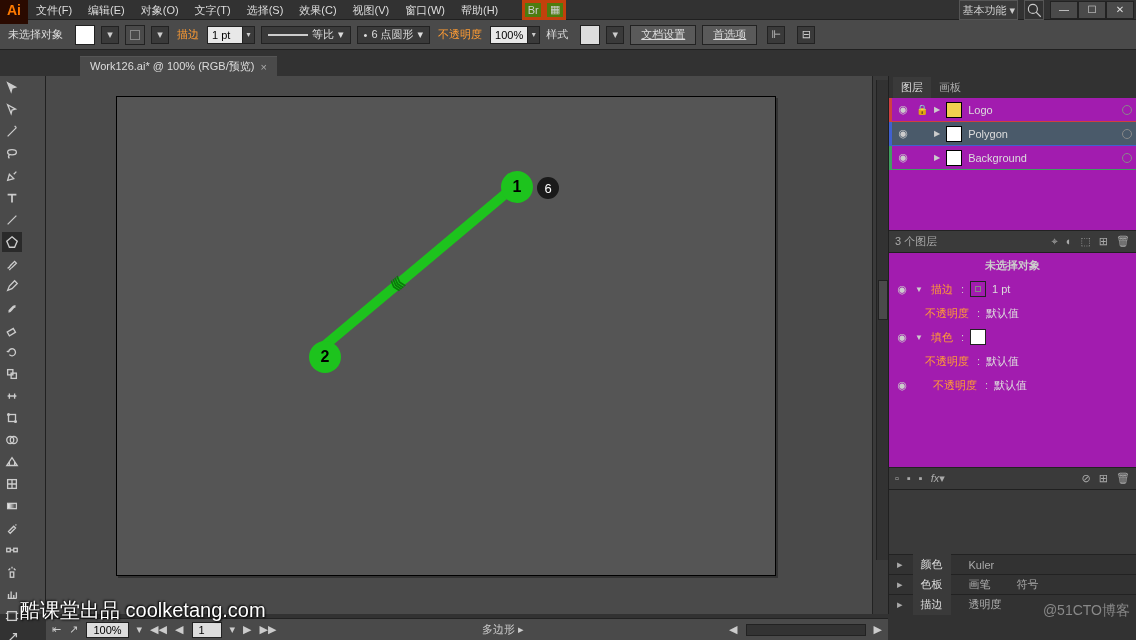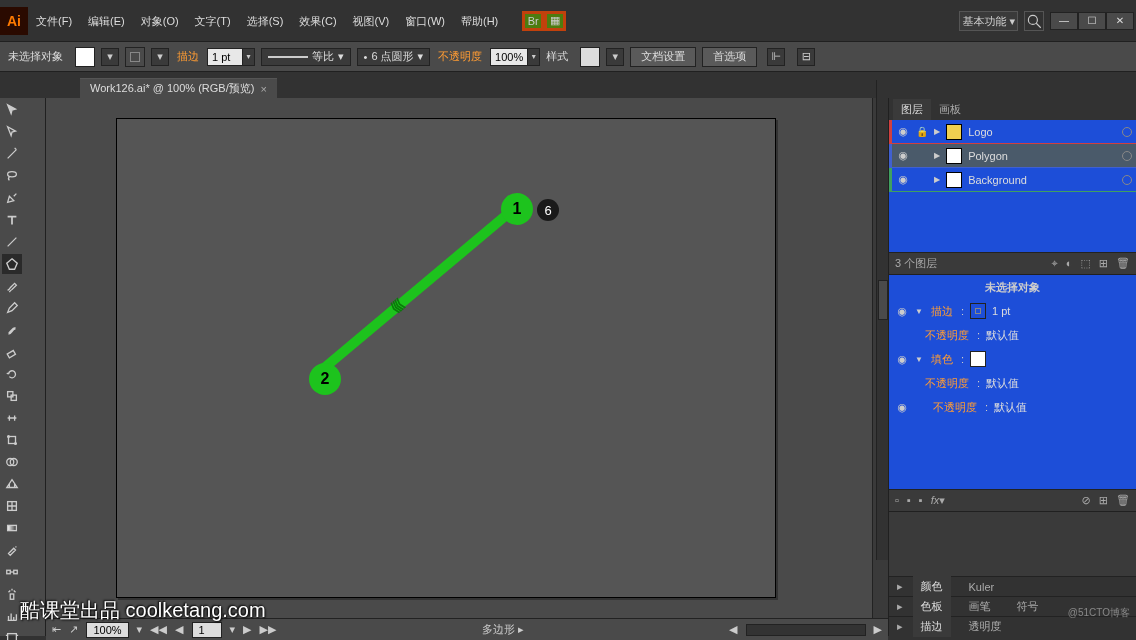--- a/index.html
+++ b/index.html
@@ -1,74 +1,74 @@
 <!DOCTYPE html>
 <html><head>
 <meta charset="utf-8">
 <style>
 * { margin:0; padding:0; box-sizing:border-box; font-family:"Microsoft YaHei",Arial,sans-serif; user-select:none; }
 body { width:1136px; height:640px; background:#323232; overflow:hidden; color:#ccc; font-size:11px; position:relative; }
-.menubar { height:42px; background:#323232; display:flex; align-items:center; border-bottom:1px solid #202020; }
+.menubar { height:20px; background:#323232; display:flex; align-items:center; border-bottom:1px solid #202020; }
 .ai-logo { width:28px; height:28px; background:#2a0a00; color:#ff7a00; display:flex; align-items:center; justify-content:center; font-weight:bold; font-size:14px; }
 .menu-item { padding:8px 8px; color:#ddd; cursor:default; line-height:28px; }
 .menubar .sp { flex:1; }
 .workspace-label { padding:0 2px; border:1px solid #555; height:20px; line-height:18px; margin-right:6px; background:#3a3a3a; }
 .search-icon { width:20px; height:20px; border:1px solid #555; margin-right:6px; display:flex; align-items:center; justify-content:center; }
 .win-btns { display:flex; gap:0; margin-right:2px; }
 .win-btn { width:28px; height:18px; background:#4a4a4a; border:1px solid #222; display:flex; align-items:center; justify-content:center; color:#ddd; font-size:10px; }
 .ctrlbar { height:30px; background:#4a4a4a; display:flex; align-items:center; border-bottom:1px solid #202020; padding:0 8px; gap:6px; }
 .sel-label { color:#ddd; margin-right:6px; }
 .swatch { width:20px; height:20px; background:#fff; border:1px solid #222; }
 .swatch-frame { width:20px; height:20px; border:1px solid #222; position:relative; }
 .swatch-frame::before{content:"";position:absolute;inset:4px;border:1px solid #888;}
 .mini-btn { width:18px; height:18px; border:1px solid #222; background:#3a3a3a; display:flex; align-items:center; justify-content:center; }
 .olbl { color:#ff9c33; padding:0 2px; }
 .field { background:#e8e8e8; color:#000; border:1px solid #222; height:18px; padding:0 4px; display:flex; align-items:center; min-width:36px; }
 .field-dd { width:12px; background:#3a3a3a; border:1px solid #222; border-left:none; height:18px; display:flex; align-items:center; justify-content:center; font-size:8px; }
 .dd-dark { background:#3a3a3a; color:#ddd; border:1px solid #222; height:18px; padding:0 6px; display:flex; align-items:center; gap:4px; }
-.btn-dark { background:#5a5a5a; color:#ddd; border:1px solid #222; height:20px; padding:0 10px; display:flex; align-items:center; }
+.btn-dark { background:#5a5a5a; color:#ddd; border:1px solid #222; height:20px; padding:0 10px; display:flex; align-items:center;text-decoration:underline; }
 .tabbar { height:26px; background:#323232; display:flex; align-items:end; padding-left:80px; }
 .doc-tab { background:#4a4a4a; height:20px; padding:0 10px; display:flex; align-items:center; gap:6px; color:#ddd; font-size:11px; border-top:1px solid #555; }
 .doc-tab .x { color:#aaa; }
 .main { display:flex; height:538px; }
 .toolbox { width:46px; background:#4a4a4a; border-right:1px solid #202020; padding:2px; display:flex; flex-wrap:wrap; align-content:start; gap:2px; }
 .tool { width:20px; height:20px; display:flex; align-items:center; justify-content:center; color:#ccc; font-size:12px; }
 .tool svg { width:14px; height:14px; stroke:#ccc; fill:none; stroke-width:1.5; }
 .tool.sel { background:#2a2a2a; }
 .canvas-wrap { flex:1; background:#4a4a4a; position:relative; overflow:hidden; }
 .artboard { position:absolute; left:70px; top:20px; width:660px; height:480px; background:#555; border:1px solid #000; box-shadow:2px 2px 0 rgba(0,0,0,.3); }
 .green-line { position:absolute; left:200px; top:250px; width:260px; height:10px; background:#1dc31d; transform:rotate(-40deg); transform-origin:left center; border-radius:5px; }
 .green-line::before{content:"⟨⟨⟨⟨"; position:absolute; left:38%; top:-4px; color:#0a7a0a; font-size:14px; letter-spacing:-3px; font-weight:bold;}
 .marker { position:absolute; width:32px; height:32px; background:#1dc31d; border-radius:50%; display:flex; align-items:center; justify-content:center; color:#000; font-weight:bold; font-size:16px; }
 .m1 { left:384px; top:74px; }
 .m2 { left:192px; top:244px; }
 .badge { position:absolute; width:22px; height:22px; background:#1a1a1a; border-radius:50%; color:#fff; display:flex; align-items:center; justify-content:center; font-size:13px; left:420px; top:80px; }
 .vscroll { position:absolute; right:0; top:0; width:16px; height:100%; background:#3a3a3a; border-left:1px solid #222; }
-.right-panels { width:248px; background:#1d4ed8; display:flex; flex-direction:column; border-left:1px solid #202020; }
+.right-panels { width:248px; background:#a21caf; display:flex; flex-direction:column; border-left:1px solid #202020; }
 .panel { border-bottom:1px solid #202020; }
 .panel-tabs { height:22px; background:#323232; display:flex; align-items:center; padding-left:4px; gap:0; }
 .ptab { padding:3px 8px; color:#aaa; }
 .ptab.active { background:#3a3a3a; color:#ddd; }
 .layer-row { height:24px; display:flex; align-items:center; padding:0 4px; gap:6px; border-bottom:1px solid #2a2a2a; }
 .layer-row.sel { background:#4a5a6a; }
 .eye { width:14px; text-align:center; color:#ccc; }
 .lock { width:12px; text-align:center; color:#ccc; font-size:10px; }
 .tri { color:#ccc; font-size:8px; }
 .layer-thumb { width:16px; height:16px; background:#fff; border:1px solid #000; }
 .layer-name { flex:1; color:#ddd; }
 .layer-ring { width:10px; height:10px; border:1px solid #888; border-radius:50%; }
 .panel-footer { height:22px; display:flex; align-items:center; padding:0 6px; gap:8px; color:#aaa; justify-content:space-between; border-top:1px solid #222; background:#3a3a3a; }
 .pf-icons { display:flex; gap:8px; }
 .appearance-row { display:flex; align-items:center; height:24px; padding:0 6px; gap:6px; }
 .appearance-row .val { color:#ddd; }
 .appearance-sub { padding-left:34px; }
 .statusbar { position:absolute; left:46px; right:248px; bottom:0; height:22px; background:#4a4a4a; border-top:1px solid #222; display:flex; align-items:center; padding:0 6px; gap:8px; }
 .status-field { background:#ddd; color:#000; padding:0 6px; height:16px; display:flex; align-items:center; border:1px solid #222; }
 .watermark { position:absolute; left:20px; bottom:16px; color:#fff; font-size:20px; text-shadow:1px 1px 2px #000,-1px -1px 2px #000; font-weight:500; }
-.wm2 { position:absolute; right:6px; bottom:20px; color:#888; font-size:10px; }
+.wm2 { position:absolute; right:6px; bottom:20px; color:#888; font-size:14px; }
 .colorbar { border-left:3px solid; height:24px; }
 .cb-red { border-color:#d04040; }
 .cb-blue { border-color:#4060d0; }
 .cb-green { border-color:#40a060; }
 .panel-spacer { flex:1; background:#3a3a3a; }
 .pf-thin { height:20px; background:#323232; border-top:1px solid #222; display:flex; align-items:center; gap:10px; padding:0 8px; color:#aaa; }
 .dock-strip { position:absolute; right:248px; top:80px; width:12px; height:480px; background:#323232; border-left:1px solid #222; }
 .dock-handle { width:10px; height:40px; background:#4a4a4a; margin:200px auto 0; border:1px solid #222; }
 .tb-icon{width:22px;height:20px;border:3px solid #c2410c;display:flex;align-items:center;justify-content:center;background:#4d7c0f;}
 </style>

